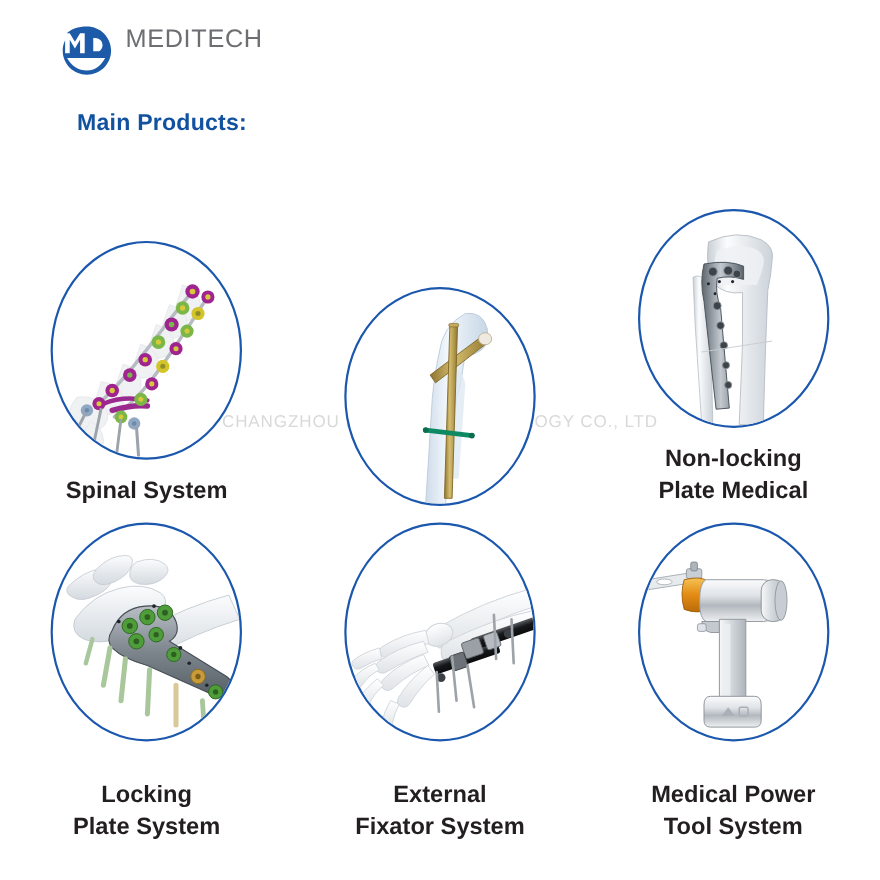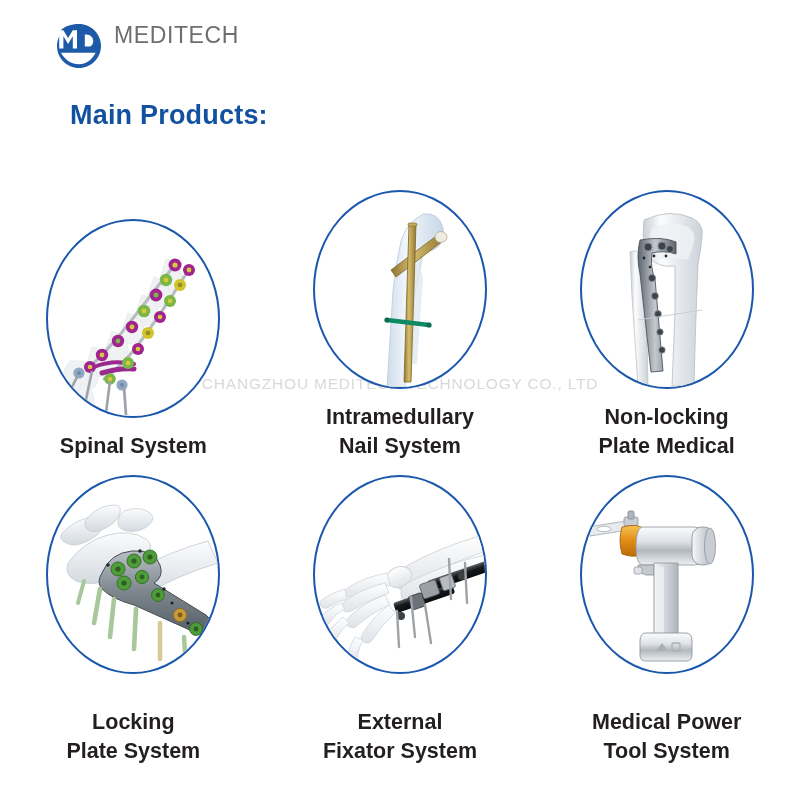--- a/index.html
+++ b/index.html
@@ -37,21 +37,21 @@
     color: #6d6e71;
     font-weight: 400;
     white-space: nowrap;
   }
 
   
   .section-title {
     position: absolute;
     left: 70px;
     top: 100px;
-    font-size: 27px;
+    font-size: 21px;
     font-weight: bold;
     color: #11519f;
     letter-spacing: 0.2px;
     white-space: nowrap;
   }
 
   
   .watermark {
     position: absolute;
     left: 0;
@@ -230,22 +230,20 @@
         <ellipse cx="126" cy="45" rx="6" ry="5.5" fill="#efeae0" stroke="#b9ae92" stroke-width="0.8"></ellipse>
 
         <path fill="url(#nailG)" stroke="#7e6526" stroke-width="0.8" d="M94,32 l7,0 l-5,158 l-7,0 z"></path>
         <rect x="93" y="31" width="9" height="3.2" rx="1.4" fill="#c6ab5e" stroke="#80682a" stroke-width="0.6"></rect>
 
         <path d="M72,128 L114,133" stroke="#0e8a62" stroke-width="4.4" stroke-linecap="round" fill="none"></path>
         <circle cx="72" cy="128" r="2.6" fill="#0b6f4f"></circle>
         <circle cx="114" cy="133" r="2.6" fill="#0b6f4f"></circle>
       </svg>
     </div>
-    <div class="cell-label">Intramedullary
-Nail System</div>
   </div>
 
   <div class="cell">
     <div class="circle">
       <svg viewBox="0 0 170 195" xmlns="http://www.w3.org/2000/svg" aria-hidden="true">
         <defs>
           <linearGradient id="tibG" x1="0" y1="0" x2="1" y2="0">
             <stop offset="0%" stop-color="#c9cfd6"></stop>
             <stop offset="30%" stop-color="#fbfcfd"></stop>
             <stop offset="100%" stop-color="#cbd2d9"></stop>

